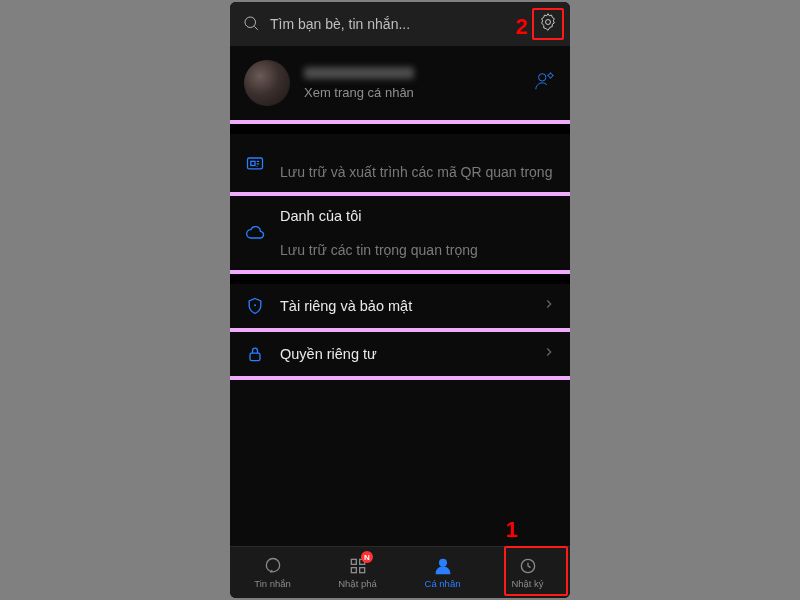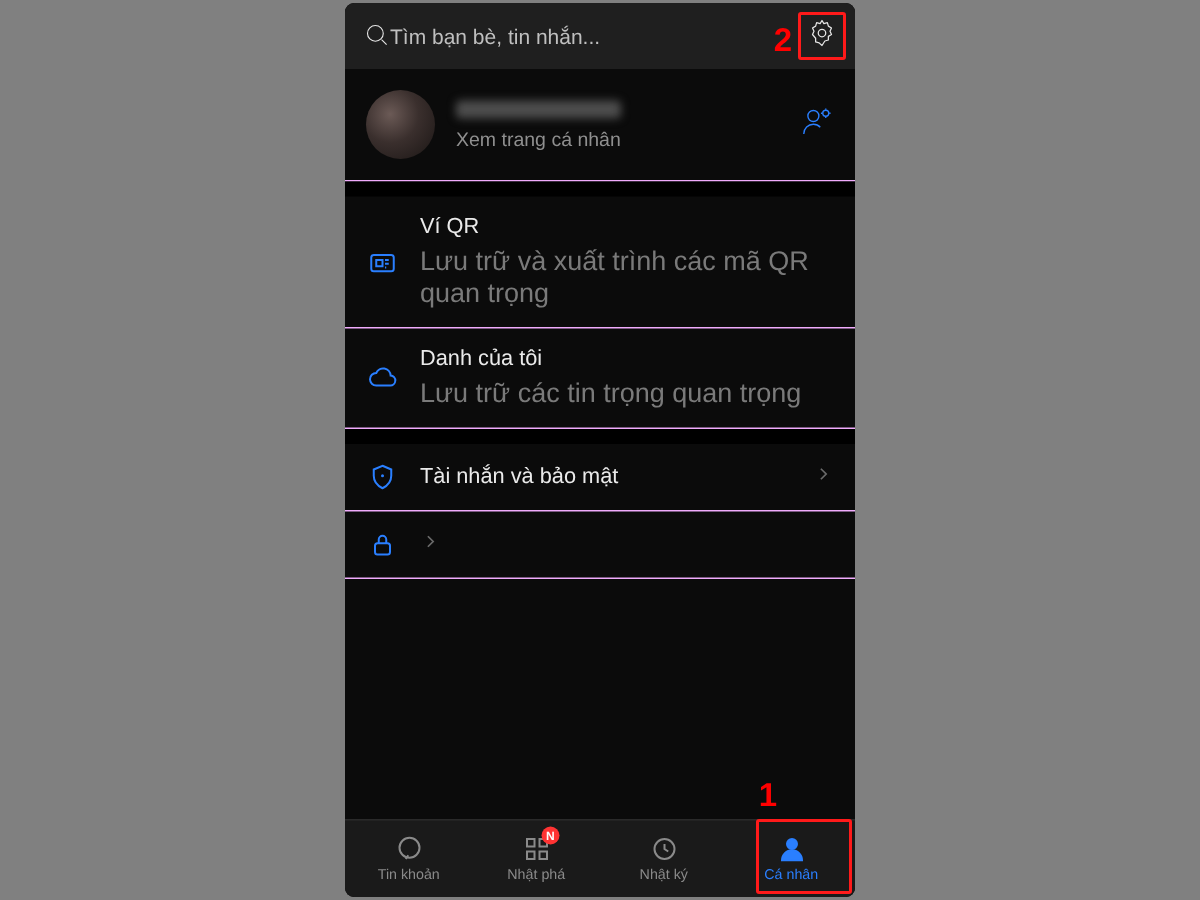--- a/index.html
+++ b/index.html
@@ -29,21 +29,21 @@
     background: #1f1f1f;
     display: flex;
     align-items: center;
     padding: 0 6px 0 12px;
     position: relative;
   }
   .search {
     flex: 1;
     display: flex;
     align-items: center;
-    gap: 0;
+    gap: 10px;
     color: #bfbfbf;
     font-size: 14px;
   }
   .search svg { width: 18px; height: 18px; stroke: #e5e5e5; }
   .gear-wrap {
     width: 32px; height: 32px;
     display:flex; align-items:center; justify-content:center;
     border: 2px solid #ff1a1a;
     border-radius: 2px;
   }
@@ -57,21 +57,21 @@
   }
   .annot.a2 { top: 12px; right: 42px; }
   .annot.a1 { bottom: 55px; right: 52px; }
 
   
   .content { flex:1; background:#0b0b0b; overflow:hidden; }
   .row {
     display:flex; align-items:center;
     padding: 12px 14px;
     gap: 14px;
-    border-bottom: 1px solid #f0abfc;
+    border-bottom: 4px solid #f0abfc;
   }
   .group-gap { height: 10px; background:#000; }
   .profile { padding:14px; align-items:center; }
   .avatar {
     width:46px; height:46px; border-radius:50%;
     background: radial-gradient(circle at 35% 35%, #6b5a56 0%, #3a2f2d 45%, #1a1514 100%);
     flex-shrink:0;
   }
   .profile-text { flex:1; filter: blur(0); }
   .pname {
@@ -79,21 +79,21 @@
     background:#4d4d4d; filter: blur(3px);
     margin-bottom:6px;
   }
   .psub { color:#8f8f8f; font-size:13px; }
   .addfriend svg { width:22px; height:22px; stroke:#2a7fff; fill:none; }
 
   .row .icon-slot { width:22px; display:flex; justify-content:center; flex-shrink:0; }
   .row .icon-slot svg { width:20px; height:20px; stroke:#2a7fff; fill:none; stroke-width:1.6; }
   .row .text { flex:1; }
   .row .title { color:#eaeaea; font-size:14.5px; }
-  .row .sub { color:#7a7a7a; font-size:18px; margin-top:5px; }
+  .row .sub { color:#7a7a7a; font-size:14px; margin-top:18px; }
   .chev svg { width:14px; height:14px; stroke:#6a6a6a; fill:none; stroke-width:2; }
 
   
   .tabbar {
     height:52px;
     background:#1a1a1a;
     border-top:1px solid #2a2a2a;
     display:flex;
   }
   .tab {
@@ -171,21 +171,20 @@
 
     <div class="row">
       <span class="icon-slot">
         <svg viewBox="0 0 24 24">
             <rect x="3" y="6" width="18" height="13" rx="2"></rect>
             <rect x="7" y="10" width="5" height="5"></rect>
             <path d="M14 10h3M14 13h3M14 16h1"></path>
           </svg>
       </span>
       <div class="text">
-        <div class="title">Ví QR</div>
         <div class="sub">Lưu trữ và xuất trình các mã QR quan trọng</div>
       </div>
     </div>
 
     <div class="row">
       <span class="icon-slot">
         <svg viewBox="0 0 24 24">
             <path d="M7 18a5 5 0 010-10 6 6 0 0111.5 2A4 4 0 0118 18H7z"></path>
           </svg>
       </span>
@@ -198,75 +197,78 @@
     <div class="group-gap"></div>
 
     <div class="row">
       <span class="icon-slot">
         <svg viewBox="0 0 24 24">
             <path d="M12 3l7 3v5c0 5-3 8-7 10-4-2-7-5-7-10V6l7-3z"></path>
             <circle cx="12" cy="11" r="1.2" fill="#2a7fff" stroke="none"></circle>
           </svg>
       </span>
       <div class="text">
-        <div class="title">Tài nhắn và bảo mật</div>
+        <div class="title">Tài riêng và bảo mật</div>
       </div>
       <span class="chev">
         <svg viewBox="0 0 24 24">
             <polyline points="9 6 15 12 9 18"></polyline>
           </svg>
       </span>
     </div>
 
     <div class="row">
       <span class="icon-slot">
         <svg viewBox="0 0 24 24">
             <rect x="6" y="11" width="12" height="9" rx="2"></rect>
             <path d="M9 11V8a3 3 0 016 0v3"></path>
           </svg>
       </span>
+      <div class="text">
+        <div class="title">Quyền riêng tư</div>
+      </div>
       <span class="chev">
         <svg viewBox="0 0 24 24">
             <polyline points="9 6 15 12 9 18"></polyline>
           </svg>
       </span>
     </div>
 
   </div>
 
   <div class="tabbar">
     <div class="tab">
       <svg viewBox="0 0 24 24">
           <circle cx="12" cy="11" r="8"></circle>
           <path d="M9 20l2-3"></path>
         </svg>
-      <span>Tin khoản</span>
+      <span>Tin nhắn</span>
     </div>
     <div class="tab">
       <svg viewBox="0 0 24 24">
           <rect x="4" y="4" width="6" height="6"></rect>
           <rect x="14" y="4" width="6" height="6"></rect>
           <rect x="4" y="14" width="6" height="6"></rect>
           <rect x="14" y="14" width="6" height="6"></rect>
         </svg>
       <span class="badge">N</span>
       <span>Nhật phá</span>
     </div>
+    <div class="tab active">
+      <svg viewBox="0 0 24 24">
+          <circle cx="12" cy="8" r="4"></circle>
+          <path d="M4 21c0-4.4 3.6-8 8-8s8 3.6 8 8z"></path>
+        </svg>
+      <span>Cá nhân</span>
+    </div>
     <div class="tab">
       <svg viewBox="0 0 24 24">
           <circle cx="12" cy="12" r="8"></circle>
           <path d="M12 8v4l3 2"></path>
         </svg>
       <span>Nhật ký</span>
     </div>
-    <div class="tab active">
-      <svg viewBox="0 0 24 24">
-          <circle cx="12" cy="8" r="4"></circle>
-          <path d="M4 21c0-4.4 3.6-8 8-8s8 3.6 8 8z"></path>
-        </svg>
-      <span>Cá nhân</span>
-    </div>
   </div>
 
   <div class="highlight-box highlight-tab"></div>
   <div class="annot a1">1</div>
 
 </div>
 
 </body></html>

